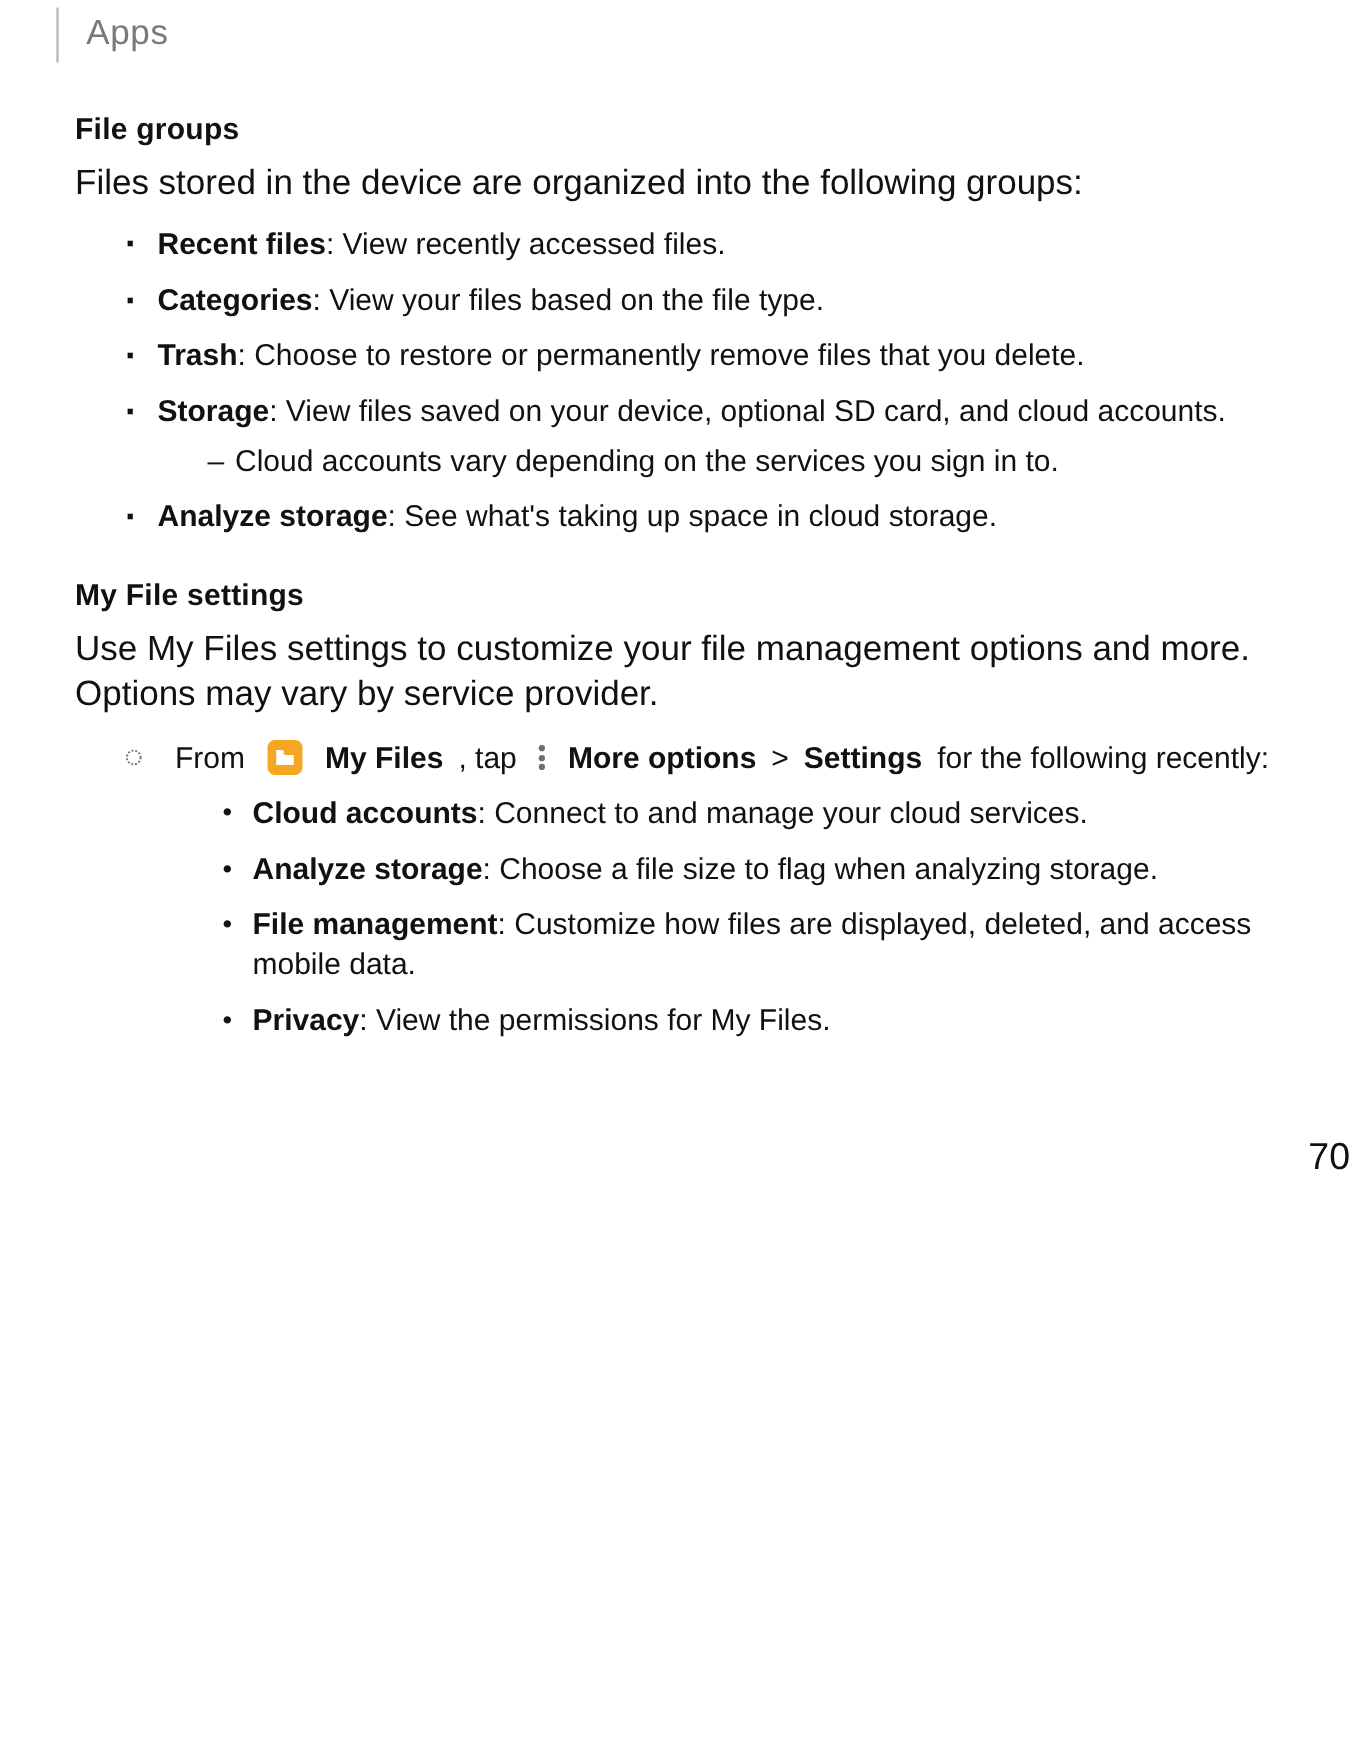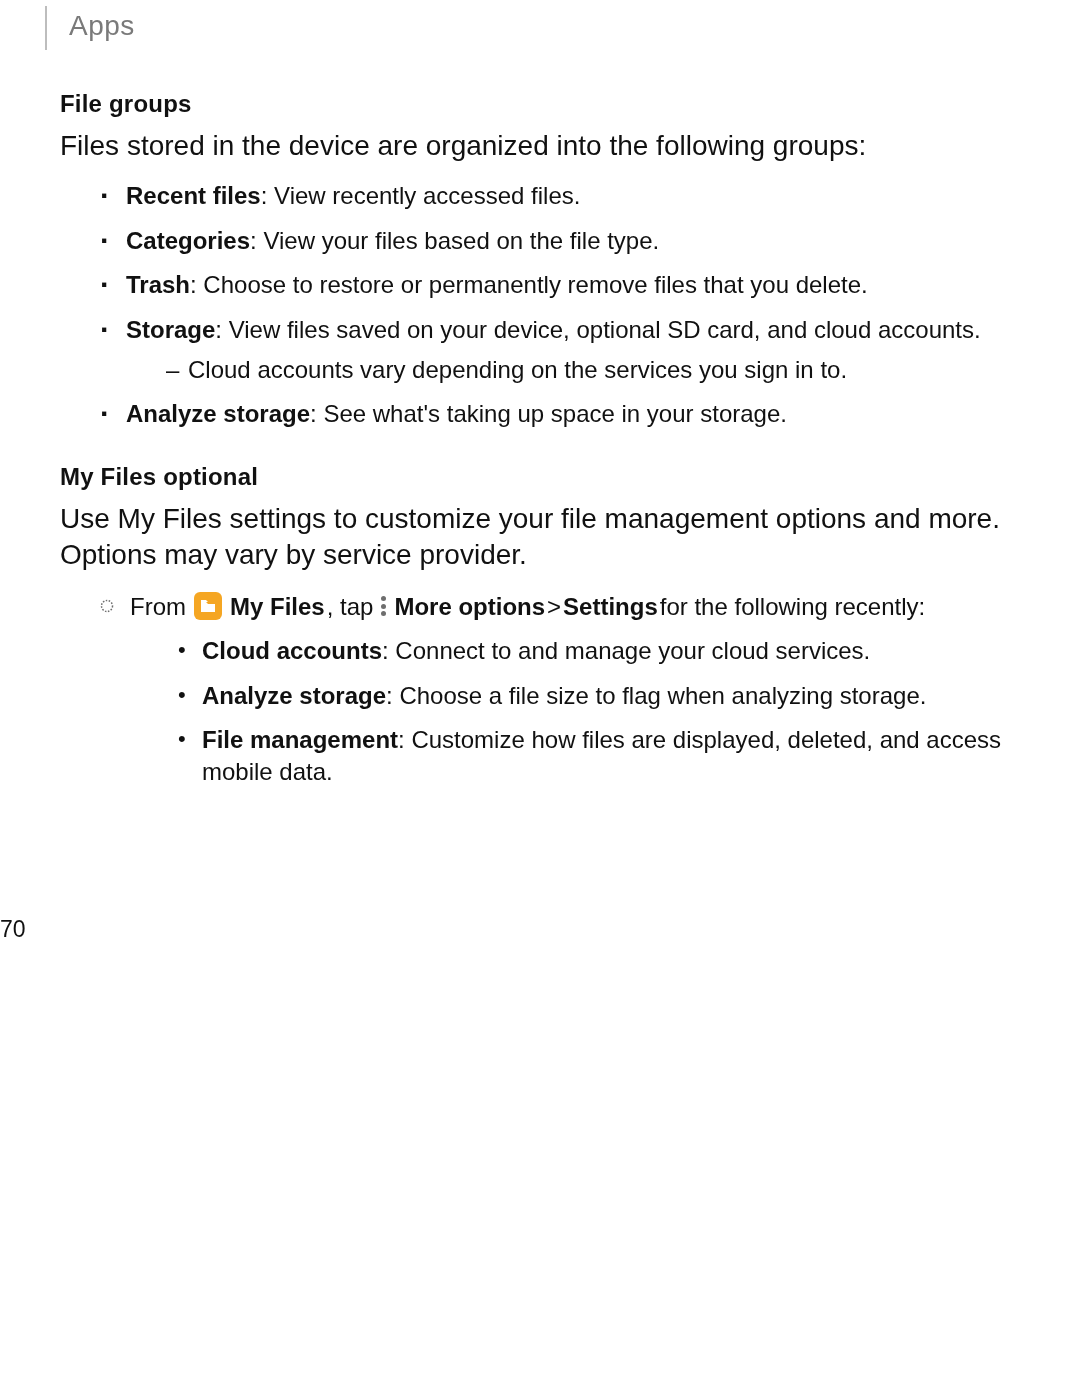--- a/index.html
+++ b/index.html
@@ -84,21 +84,21 @@
   .instruction-block {
     padding-left: 40px;
     margin-top: 10px;
   }
   .instruction-line {
     font-size: 24px;
     line-height: 1.4;
     display: flex;
     align-items: center;
     flex-wrap: wrap;
-    gap: 2px;
+    gap: 12px;
   }
   .circle-bullet {
     display: inline-block;
     width: 14px;
     height: 14px;
     vertical-align: middle;
     margin-right: 14px;
   }
   .circle-bullet svg { display: block; }
   .folder-icon {
@@ -144,22 +144,22 @@
     position: absolute;
     left: 0;
     top: 0;
     font-size: 22px;
   }
   .page-number {
     position: absolute;
     bottom: 36px;
     left: 0;
     width: 100%;
-    text-align: left;
-    font-size: 23px;
+    text-align: right;
+    font-size: 30px;
   }
 </style>
 </head>
 <body>
 
 <div class="page">
 
   <div class="breadcrumb-wrap">
     <span class="breadcrumb">Apps</span>
   </div>
@@ -177,25 +177,25 @@
     <li>
       <span class="bold">Trash</span><span>: Choose to restore or permanently remove files that you delete.</span>
     </li>
     <li>
       <span class="bold">Storage</span><span>: View files saved on your device, optional SD card, and cloud accounts.</span>
       <ul class="sub-list">
         <li>Cloud accounts vary depending on the services you sign in to.</li>
       </ul>
     </li>
     <li>
-      <span class="bold">Analyze storage</span><span>: See what's taking up space in your storage.</span>
+      <span class="bold">Analyze storage</span><span>: See what's taking up space in cloud storage.</span>
     </li>
   </ul>
 
-  <h2>My Files optional</h2>
+  <h2>My File settings</h2>
   <p class="body-text">Use My Files settings to customize your file management options and more. Options may vary by service provider.</p>
 
   <div class="instruction-block">
     <div class="instruction-line">
       <span class="circle-bullet">
         <svg viewBox="0 0 14 14">
             <circle cx="7" cy="7" r="5.5" fill="none" stroke="#6e6e6e" stroke-width="1.5" stroke-dasharray="1.5,1.5"></circle>
           </svg>
       </span>
       <span>From</span>
@@ -220,17 +220,20 @@
     <ul class="settings-list">
       <li>
         <span class="bold">Cloud accounts</span><span>: Connect to and manage your cloud services.</span>
       </li>
       <li>
         <span class="bold">Analyze storage</span><span>: Choose a file size to flag when analyzing storage.</span>
       </li>
       <li>
         <span class="bold">File management</span><span>: Customize how files are displayed, deleted, and access mobile data.</span>
       </li>
+      <li>
+        <span class="bold">Privacy</span><span>: View the permissions for My Files.</span>
+      </li>
     </ul>
   </div>
 
   <div class="page-number">70</div>
 </div>
 
 </body></html>

